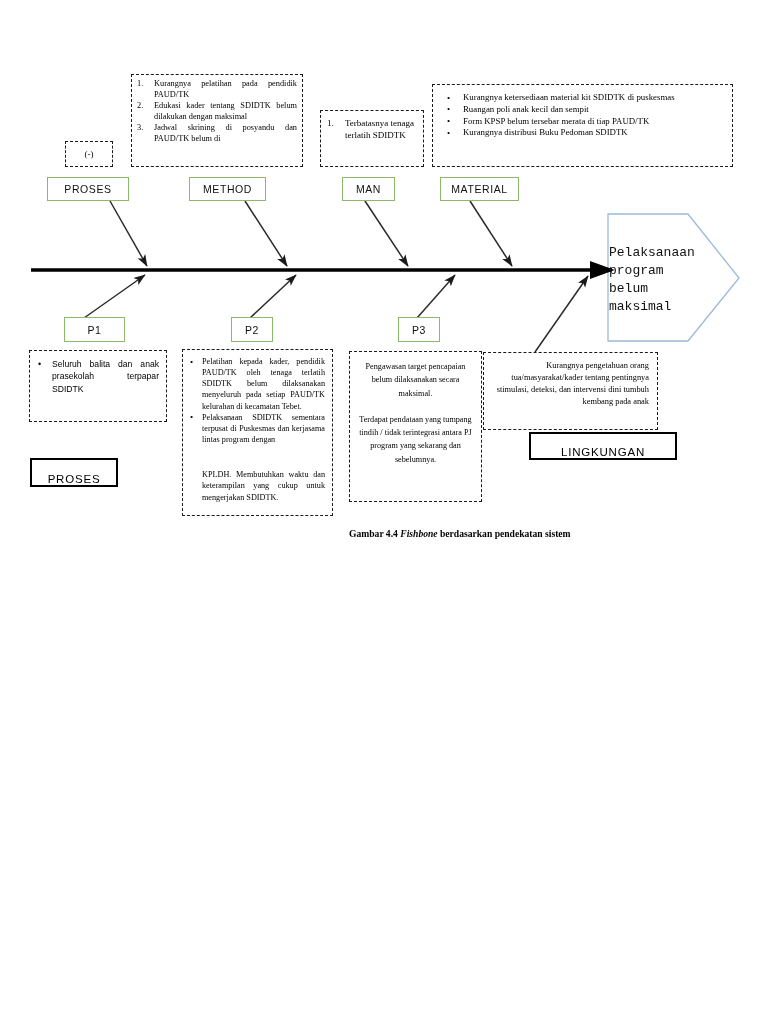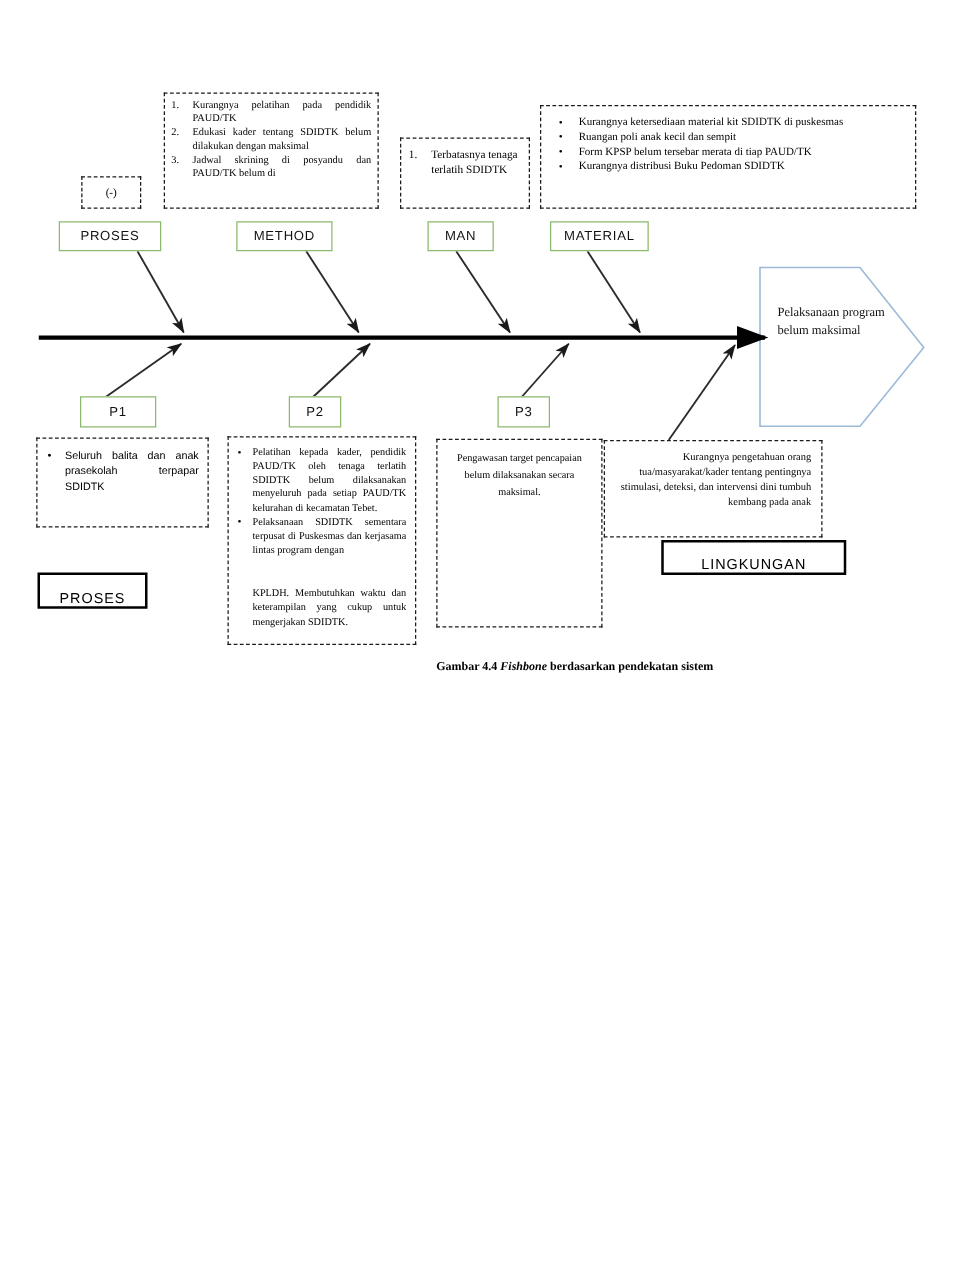--- a/index.html
+++ b/index.html
@@ -106,25 +106,25 @@
   .caption {
     font-family: "Liberation Serif", serif;
     font-size: 9.6px;
     font-weight: bold;
     white-space: nowrap;
   }
   .caption .ital { font-style: italic; }
 
   .head-text {
     position: absolute;
-    left: 14px;
+    left: 1px;
     top: 30px;
     width: 86px;
-    font-family: Liberation Serif, serif;
-    font-size: 10px;
+    font-family: Liberation Mono, monospace;
+    font-size: 13px;
     line-height: 1.38;
     color: #111;
   }
 </style>
 </head>
 <body>
 
 <div id="canvas">
 
   <svg class="abs" style="left:0;top:0;width:768px;height:1024px;" viewBox="0 0 768 1024">
@@ -258,20 +258,21 @@
       <li style="padding-left:12px; font-size:8.2px; line-height:1.36;">
         <span class="mk" style="left:0px;">•</span>
         <span>Pelaksanaan SDIDTK sementara terpusat di Puskesmas dan kerjasama lintas program dengan</span>
       </li>
     </ul>
     <p class="plain-p just" style="margin-top:24px; margin-left:12px; font-size:8.2px; line-height:1.36;">KPLDH. Membutuhkan waktu dan keterampilan yang cukup untuk mengerjakan SDIDTK.</p>
   </div>
 
   <div class="abs dashed-box" style="left:349px; top:351px; width:133px; height:151px; padding:8px 8px;text-align:center;">
     <p class="plain-p" style="font-size:8.2px; line-height:1.62;">Pengawasan target pencapaian belum dilaksanakan secara maksimal.</p>
+    <p class="plain-p" style="font-size:8.2px; line-height:1.62; margin-top:13px;">Terdapat pendataan yang tumpang tindih / tidak terintegrasi antara PJ program yang sekarang dan sebelumnya.</p>
   </div>
 
   <div class="abs dashed-box" style="left:483px; top:352px; width:175px; height:78px; padding:7px 8px;text-align:right;">
     <p class="plain-p" style="font-size:8.4px; line-height:1.42;">Kurangnya pengetahuan orang tua/masyarakat/kader tentang pentingnya stimulasi, deteksi, dan intervensi dini tumbuh kembang pada anak</p>
   </div>
 
   <div class="abs solid-box" style="left:529px; top:432px; width:148px; height:28px;">
     <span>LINGKUNGAN</span>
   </div>
 

